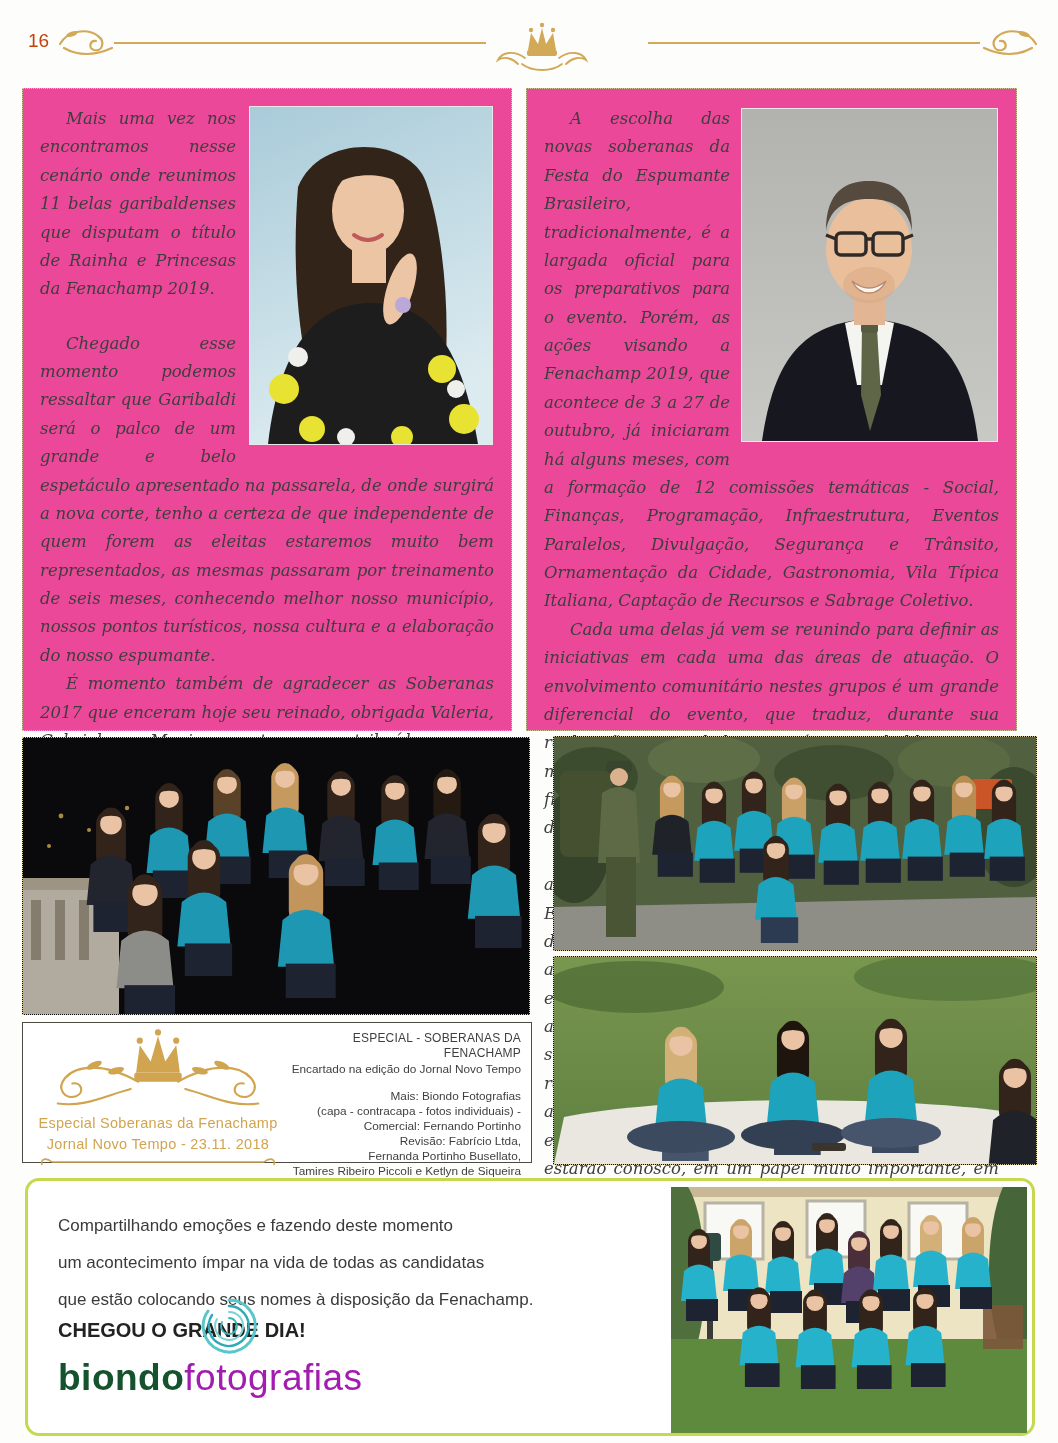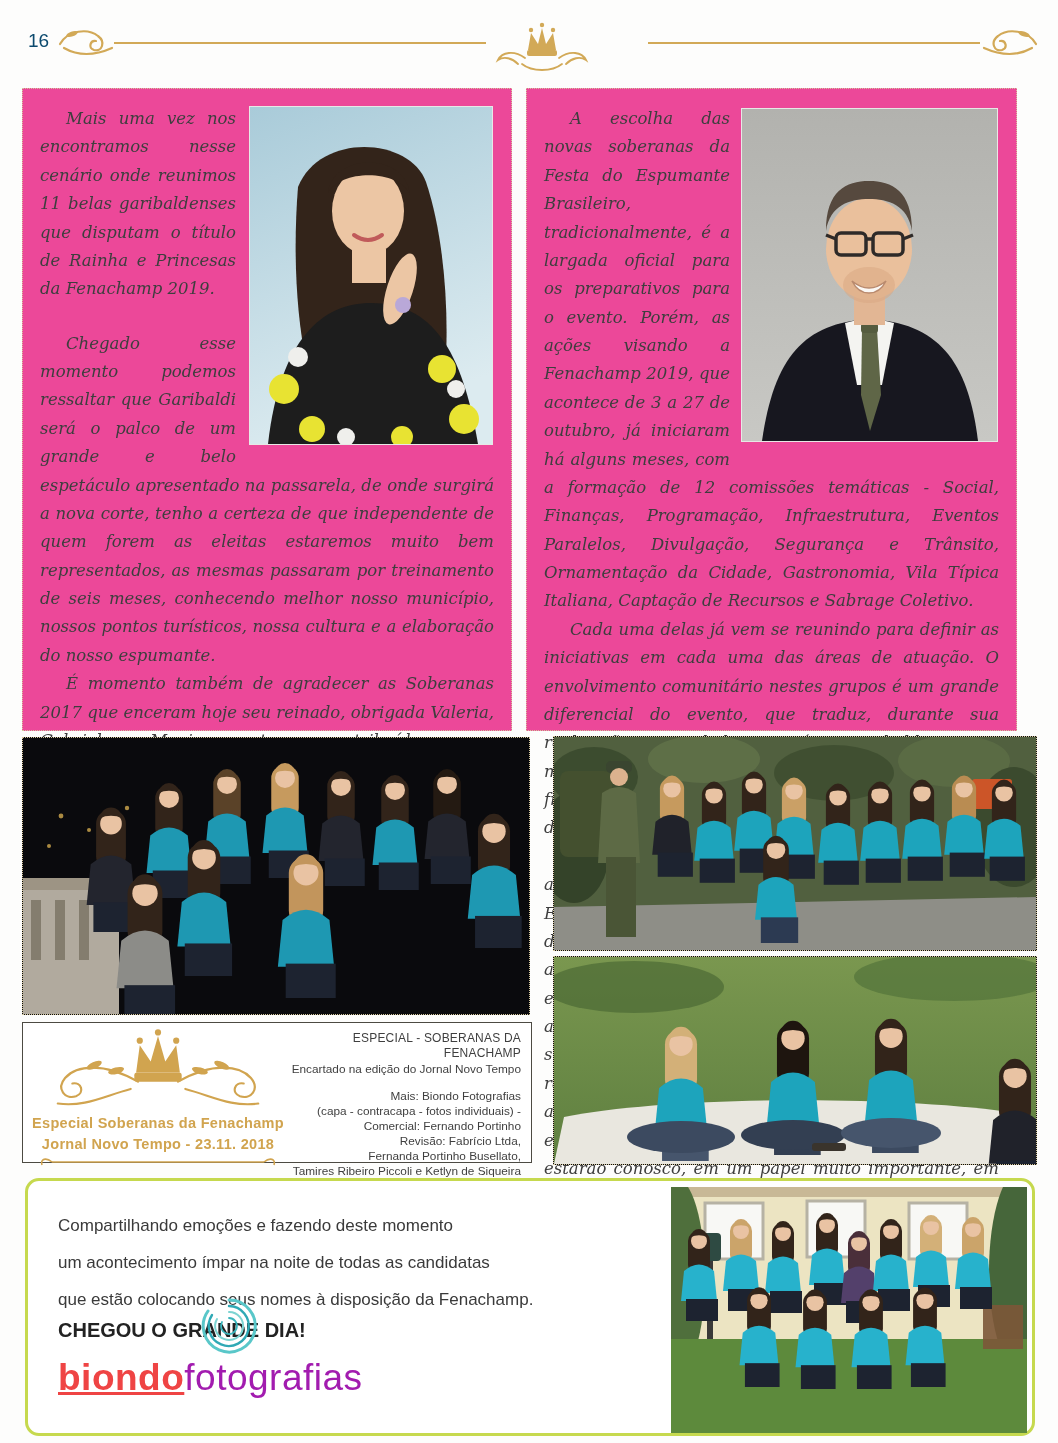--- a/index.html
+++ b/index.html
@@ -9,21 +9,21 @@
     width: 1058px; height: 1443px;
     margin: 0 auto;
     background: #fdfdfc;
     overflow: hidden;
     font-family: "Liberation Sans", sans-serif;
   }
 
   
   .page-number {
     position:absolute; left:28px; top:30px;
-    font-size:19px; color:#0c4a6e;
+    font-size:19px; color:#c2410c;
   }
   .orn { position:absolute; }
   .gold-line { position:absolute; height:2px; background:#d2a957; top:42px; }
 
   
   .article-box {
     position:absolute;
     border:1px dotted #d3c69c;
     padding:16px 17px 10px 17px;
     background:#ec4899;
@@ -65,21 +65,21 @@
   .photo-army    { left:553px; top:736px; width:484px; height:215px; }
   .photo-grass   { left:553px; top:956px; width:484px; height:209px; }
 
   
   .credits-box {
     position:absolute; left:22px; top:1022px; width:510px; height:141px;
     border:1px solid #4c4a42; background:#fff;
     display:flex;
   }
   .stamp {
-    width:262px; padding:4px 0 0 8px; text-align:center;font-weight:bold;
+    width:262px; padding:4px 0 0 8px; text-align:center;
   }
   .stamp-text1, .stamp-text2 {
     font-size:14.5px; color:#d1a44f; letter-spacing:0.3px; line-height:1.45;
   }
   .credits {
     flex:1; text-align:right; padding:8px 10px 0 0;
     font-size:11.8px; line-height:1.28; color:#3f3f3f;
   }
   .credits .credit-title { font-size:12px; letter-spacing:0.2px; }
   .credit-gap { height:12px; }
@@ -92,21 +92,21 @@
   .footer-lines { position:absolute; left:30px; top:26px; }
   .footer-lines div {
     font-size:17px; color:#3a3a3a; line-height:2.18; font-weight:400;
   }
   .footer-headline {
     position:absolute; left:30px; top:138px;
     font-size:20px; font-weight:700; color:#222;
   }
   .biondo-swirl { position:absolute; left:168px; top:112px; }
   .biondo-word { position:absolute; left:30px; top:176px; font-size:37px; letter-spacing:0.5px; }
-  .biondo-word .b1 { font-weight:700; color:#ef4444;text-decoration:underline; }
+  .biondo-word .b1 { font-weight:700; color:#14532d; }
   .biondo-word .b2 { font-weight:400; color:#a21caf; }
   .photo-house {
     position:absolute; right:5px; top:6px; width:356px; height:246px;
     overflow:hidden; background:#ece4c2;
   }
 </style>
 </head>
 <body>
 
 <div class="page">
@@ -371,21 +371,21 @@
       <div>Revisão: Fabrício Ltda,</div>
       <div>Fernanda Portinho Busellato,</div>
       <div>Tamires Ribeiro Piccoli e Ketlyn  de Siqueira</div>
       <div>Arte Final e anúncios: Fernando Portinho</div>
     </div>
   </div>
 
   <div class="footer-box">
     <div class="footer-lines">
       <div>Compartilhando emoções e fazendo deste momento</div>
-      <div>um acontecimento ímpar na noite de todas as candidatas</div>
+      <div>um acontecimento ímpar na vida de todas as candidatas</div>
       <div>que estão colocando seus nomes à disposição da Fenachamp.</div>
     </div>
     <div class="footer-headline">CHEGOU O GRANDE DIA!</div>
 
     <svg class="biondo-swirl" width="66" height="66" viewBox="0 0 66 66">
       <g fill="none" stroke-linecap="round">
         <path d="M33 7 A26 26 0 1 1 12 18" stroke="#59c7c9" stroke-width="3"></path>
         <path d="M33 13 A20 20 0 1 1 16 22" stroke="#2fa9b5" stroke-width="2.4"></path>
         <path d="M33 19 A14 14 0 1 1 21 26" stroke="#7dd4d2" stroke-width="2"></path>
         <path d="M33 25 A8 8 0 1 1 26 29" stroke="#3ab5bc" stroke-width="1.8"></path>

